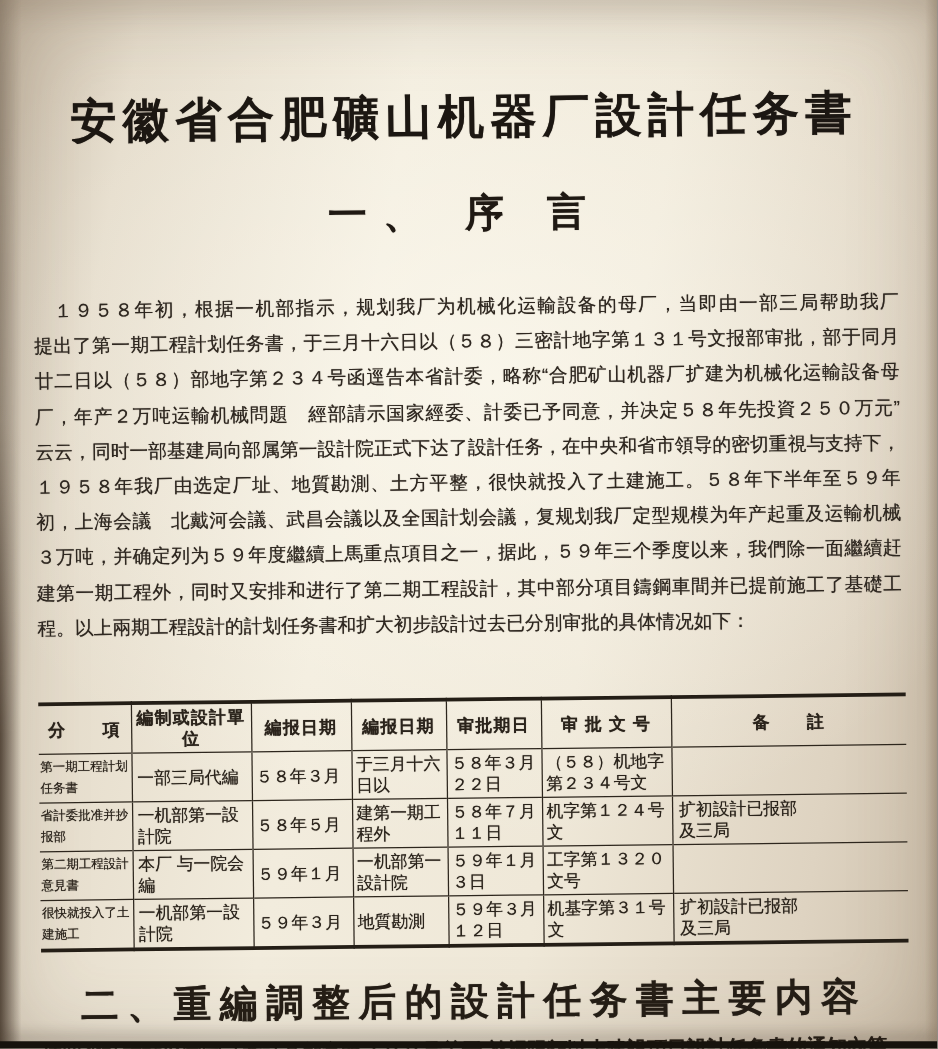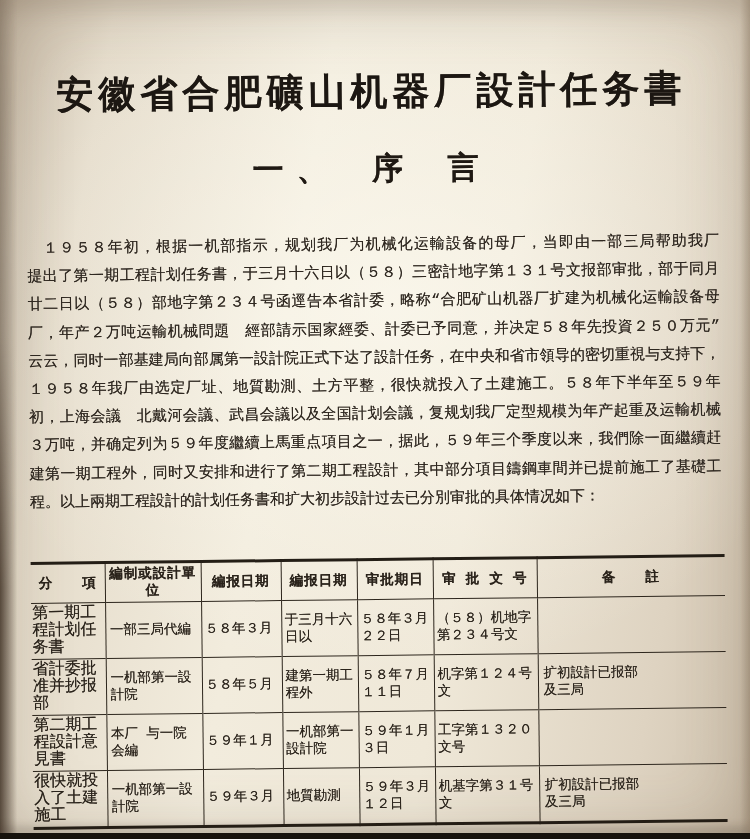--- a/index.html
+++ b/index.html
@@ -1,20 +1,20 @@
 <!DOCTYPE html>
 <html lang="zh"><head>
 <meta charset="utf-8">
 <style>
   html,body { margin:0; padding:0; }
   body { width:750px; height:839px; background:#888; }
 
   .photo {
     position:relative; width:750px; height:839px; overflow:hidden;
-    font-family:Liberation Mono, monospace;
+    font-family:Liberation Sans, sans-serif;
     color:#2b241c;
     background:
       radial-gradient(ellipse 85% 62% at 52% 36%, rgba(255,253,244,0.60), rgba(255,253,244,0) 72%),
       linear-gradient(100deg, #c6b9a6 0%, #e4dbca 13%, #f2ecdd 38%, #efe8d8 62%, #ded3c1 86%, #cec1ad 100%);
   }
   .photo::after {
     content:""; position:absolute; inset:0; pointer-events:none;
     box-shadow: inset 0 0 70px rgba(92,72,52,0.28), inset 0 10px 18px rgba(120,100,78,0.15);
   }
   .edge-left {
@@ -60,21 +60,21 @@
     border-top:3px solid #241e16; border-bottom:3px solid #241e16;
   }
   .approvals th, .approvals td {
     border-left:1.3px solid #2d261d; padding:2px 3px; vertical-align:middle;
     overflow:hidden;
   }
   .approvals th:first-child, .approvals td:first-child { border-left:none; }
   .approvals thead tr { height:31px; }
   .approvals tbody tr { height:37px; border-top:1.3px solid #2d261d; }
   .approvals th { font-weight:700; text-align:center; letter-spacing:1px; }
-  .approvals td:nth-child(1) { padding-left:1px; padding-right:2px; font-size:16px;margin-left:13px; }
+  .approvals td:nth-child(1) { padding-left:1px; padding-right:2px; font-size:10px;margin-left:13px; }
   .approvals td:nth-child(7) { padding-left:5px; padding-right:86px; }
   .approvals td:nth-child(2) { padding-left:4px; padding-right:4px; }
 
   .s2 {
     margin:22px 0 0; text-align:center;
     font-size:30px; line-height:44px; font-weight:700;
     letter-spacing:7px; color:#241d15; white-space:nowrap;
   }
   .footerline {
     margin-top:6px; font-size:16.2px; line-height:22px; font-weight:700;

